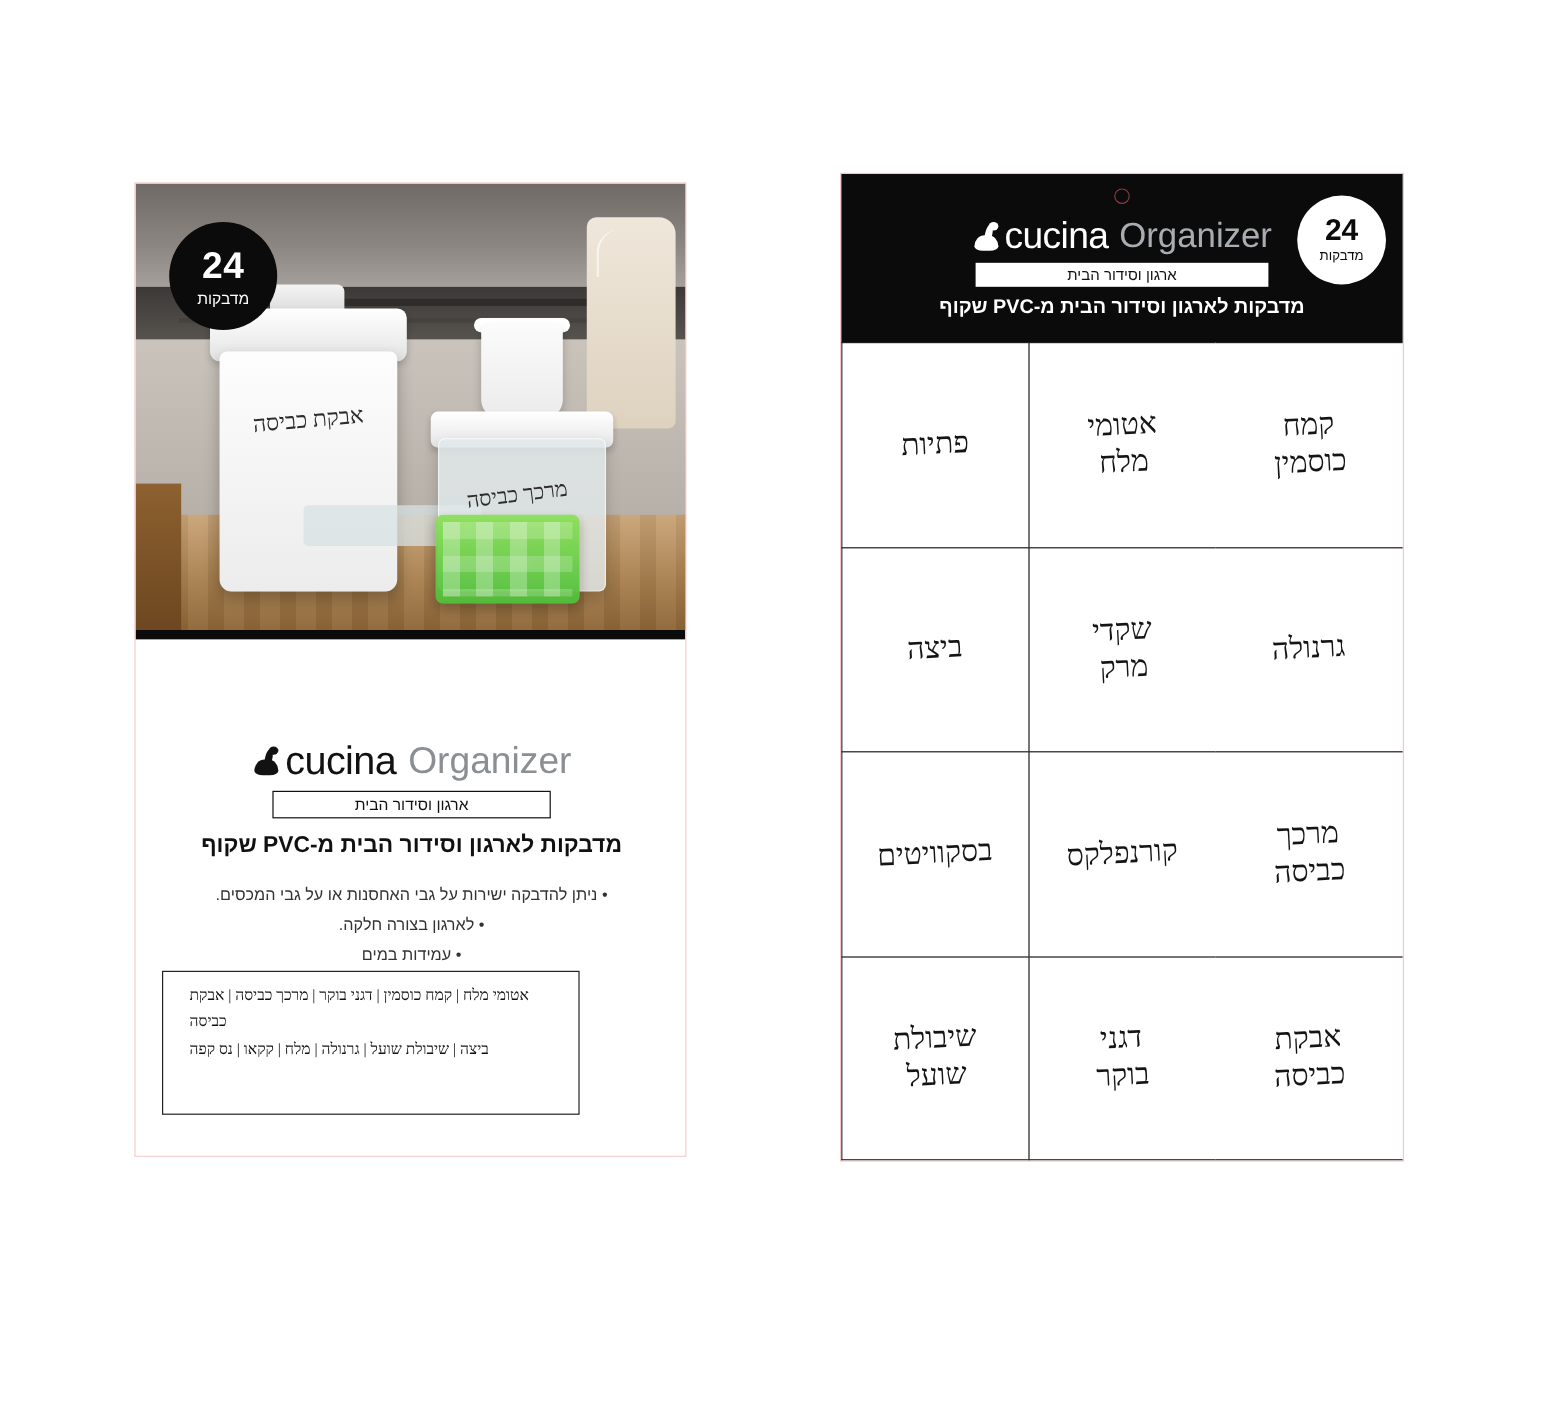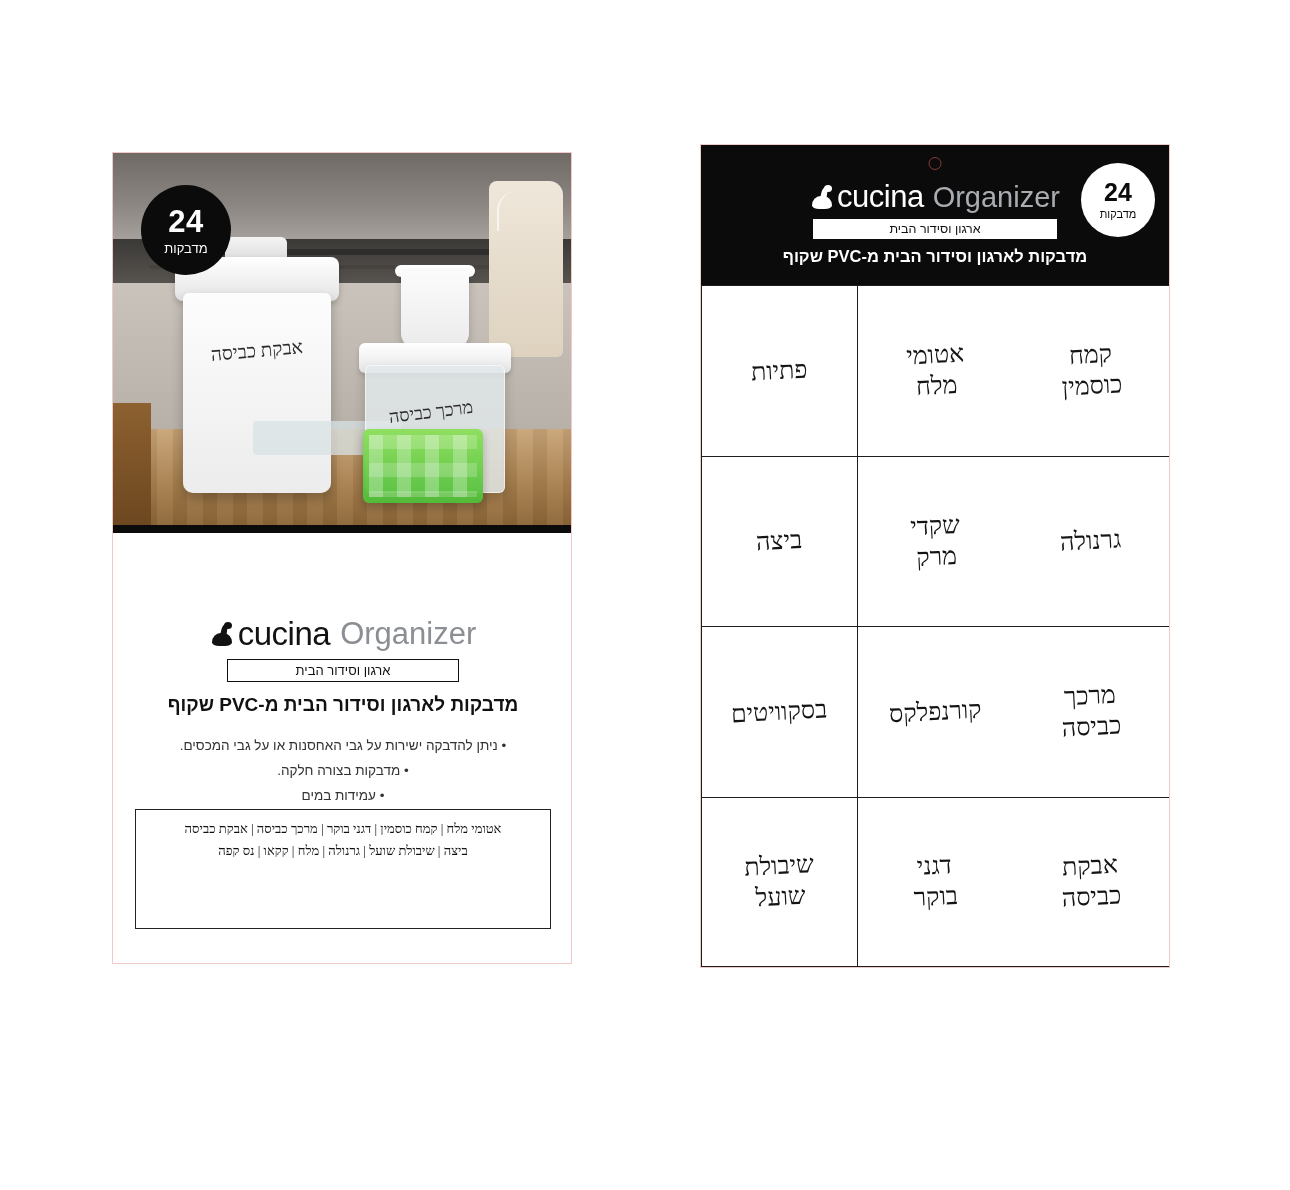--- a/index.html
+++ b/index.html
@@ -185,23 +185,23 @@
     border:1px solid #111; padding:3px 0;
     font-size:13px; direction:rtl; color:#111;
   }
   .headline {
     margin-top:12px; font-size:19px; font-weight:bold; color:#111; direction:rtl;
   }
   .bullets {
     margin-top:18px; direction:rtl; color:#333; font-size:13.5px; line-height:1.85;
   }
   .list-box {
-    position:absolute; left:22px; top:276px; width:416px; height:120px;
-    border:1px solid #222; padding:8px 10px;
-    direction:rtl; text-align:center;
+    position:absolute; left:22px; top:276px; width:348px; height:120px;
+    border:1px solid #222; padding:8px 22px;
+    direction:rtl; text-align:left;
   }
   .list-box div {
     font-size:13px; line-height:1.72; color:#111;
     font-family:"Liberation Serif", serif;
   }
 
   
   .footer {
     position:absolute; left:0; bottom:10px; width:460px; height:58px;
   }
@@ -377,21 +377,21 @@
             <span class="head"></span>
         </span>
         <span class="brand-cucina">cucina</span>
         <span class="brand-org">Organizer</span>
       </div>
       <div class="sub-box">ארגון וסידור הבית</div>
       <div class="headline">מדבקות לארגון וסידור הבית מ-PVC שקוף</div>
 
       <div class="bullets">
         <div>• ניתן להדבקה ישירות על גבי האחסנות או על גבי המכסים.</div>
-        <div>• מדבקות בצורה חלקה.</div>
+        <div>• לארגון בצורה חלקה.</div>
         <div>• עמידות במים</div>
       </div>
 
       <div class="list-box">
         <div>אטומי מלח | קמח כוסמין | דגני בוקר | מרכך כביסה | אבקת כביסה</div>
         <div>ביצה | שיבולת שועל | גרנולה | מלח | קקאו | נס קפה</div>
       </div>
     </div>
 
   </div>

